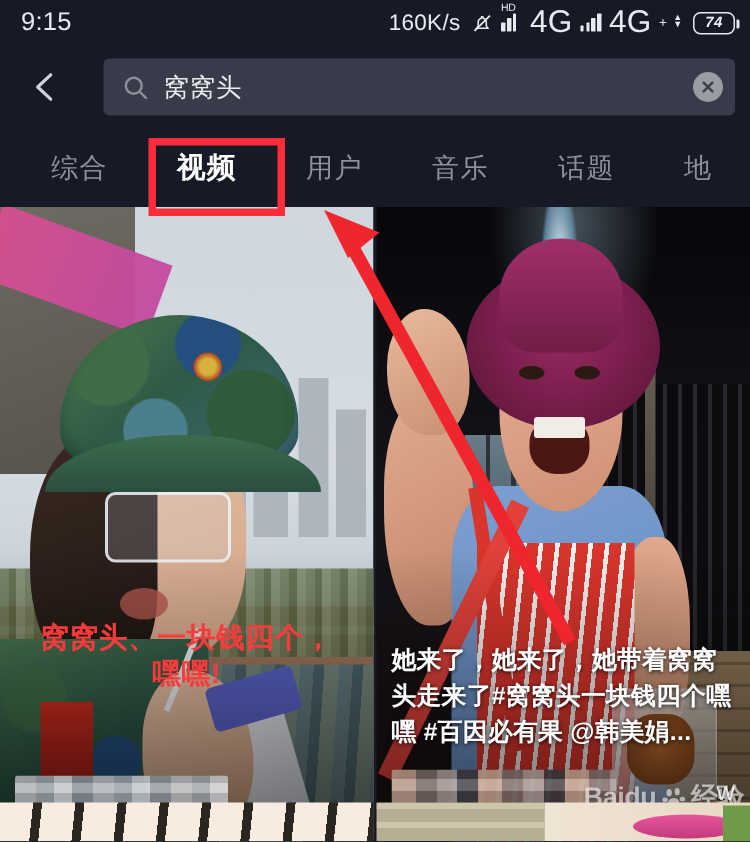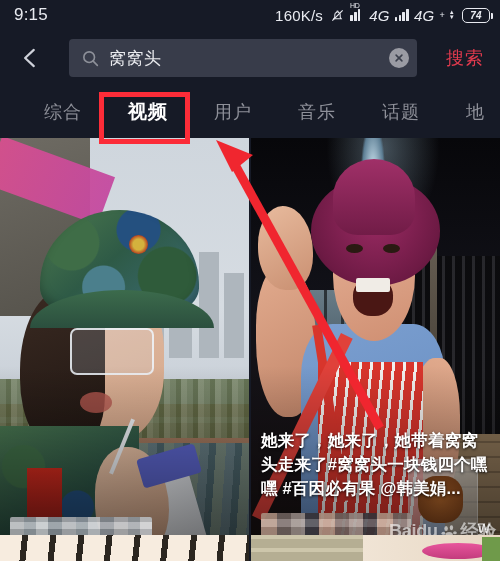--- a/index.html
+++ b/index.html
@@ -19,21 +19,21 @@
   }
   .sb-right { display:flex; align-items:center; gap:5px; font-size:15px; }
   .sb-speed { font-size:15px; margin-right:2px; }
   .mute-ico { position:relative; width:15px; height:15px; display:inline-block; }
   .mute-ico svg { display:block; }
   .sig { display:inline-flex; align-items:flex-end; gap:1.3px; height:12px; position:relative; }
   .sig i { display:block; width:2.6px; background:#e8eaf0; border-radius:.5px; }
   .sig i:nth-child(1){height:4px}.sig i:nth-child(2){height:6px}
   .sig i:nth-child(3){height:9px}.sig i:nth-child(4){height:12px}
   .hd { position:absolute; top:-7px; left:0; font-size:7px; line-height:7px; letter-spacing:-.3px; }
-  .g4 { font-size:15px;font-style:italic; }
+  .g4 { font-size:21px; }
   .plus { font-size:9px; vertical-align:super; }
   .updn { font-size:6px; line-height:5px; display:inline-block; vertical-align:middle; margin-left:-1px;}
   .batt {
     border:1.4px solid #e8eaf0; border-radius:5px; width:28px; height:15px;
     display:flex; align-items:center; justify-content:center;
     font-size:10px; font-weight:bold; position:relative; margin-left:2px;font-style:italic;
   }
   .batt::after { content:""; position:absolute; right:-3.5px; top:4px; width:2px; height:6px;
     background:#e8eaf0; border-radius:0 1px 1px 0; }
 
@@ -48,21 +48,21 @@
   .searchbox .mag { flex:0 0 auto; display:flex; }
   .searchbox .val { flex:1; color:#e9eaee; font-size:17px; letter-spacing:.5px; }
   .clearbtn {
     width:20px; height:20px; border-radius:50%; background:#9a9ba3;
     display:flex; align-items:center; justify-content:center; flex:0 0 auto;
   }
   .clearbtn svg { display:block; }
   .searchbtn { color:#e23a4e; font-size:18px; padding:0 6px 0 12px; letter-spacing:1px; }
 
   
-  .tabs { height:52px; display:flex; align-items:center; background:#161a26; position:relative; padding-left:44px;}
+  .tabs { height:52px; display:flex; align-items:center; background:#161a26; position:relative; padding-left:34px;}
   .tab { font-size:18px; color:#8e9099; letter-spacing:1px; padding:0 0; white-space:nowrap; }
   .tab + .tab { margin-left:46px;text-align:right; }
   .tab.active { color:#ffffff; font-weight:bold; font-size:19px; }
 
   
   .annot-box {
     position:absolute; left:99px; top:92px; width:91px; height:52px;
     border:5px solid #fc2c38; z-index:40; pointer-events:none;
   }
   .annot-arrow { position:absolute; left:0; top:0; width:500px; height:561px; z-index:39; pointer-events:none; }
@@ -281,21 +281,20 @@
         </svg>
       </span>
       <span class="val" title="搜索你感兴趣的内容">窝窝头</span>
       <span class="clearbtn">
         <svg viewBox="0 0 14 14" width="12" height="12">
           <line x1="3.6" y1="3.6" x2="10.4" y2="10.4" stroke="#3b3f4c" stroke-width="1.8" stroke-linecap="round"></line>
           <line x1="10.4" y1="3.6" x2="3.6" y2="10.4" stroke="#3b3f4c" stroke-width="1.8" stroke-linecap="round"></line>
         </svg>
       </span>
     </div>
-    <div class="searchbtn">搜索</div>
   </div>
 
   <div class="tabs">
     <div class="tab">综合</div>
     <div class="tab active">视频</div>
     <div class="tab">用户</div>
     <div class="tab">音乐</div>
     <div class="tab">话题</div>
     <div class="tab">地</div>
   </div>
@@ -324,20 +323,22 @@
         <div class="l-lip"></div>
         <div class="l-body"></div>
         <div class="l-flag"></div>
         <div class="l-straw"></div>
         <div class="l-cup"></div>
         <div class="l-cuplid"></div>
         <div class="l-hand"></div>
       </div>
       <div class="shade"></div>
 
+      <div class="vidtext" style="white-space: pre-line;">窝窝头、一块钱四个，
+嘿嘿!</div>
 
 
       <div class="metarow">
         <div class="uname-mosaic"></div>
       </div>
     </div>
 
     <div class="card">
       <div class="thumb">
         <div class="r-bg"></div>

